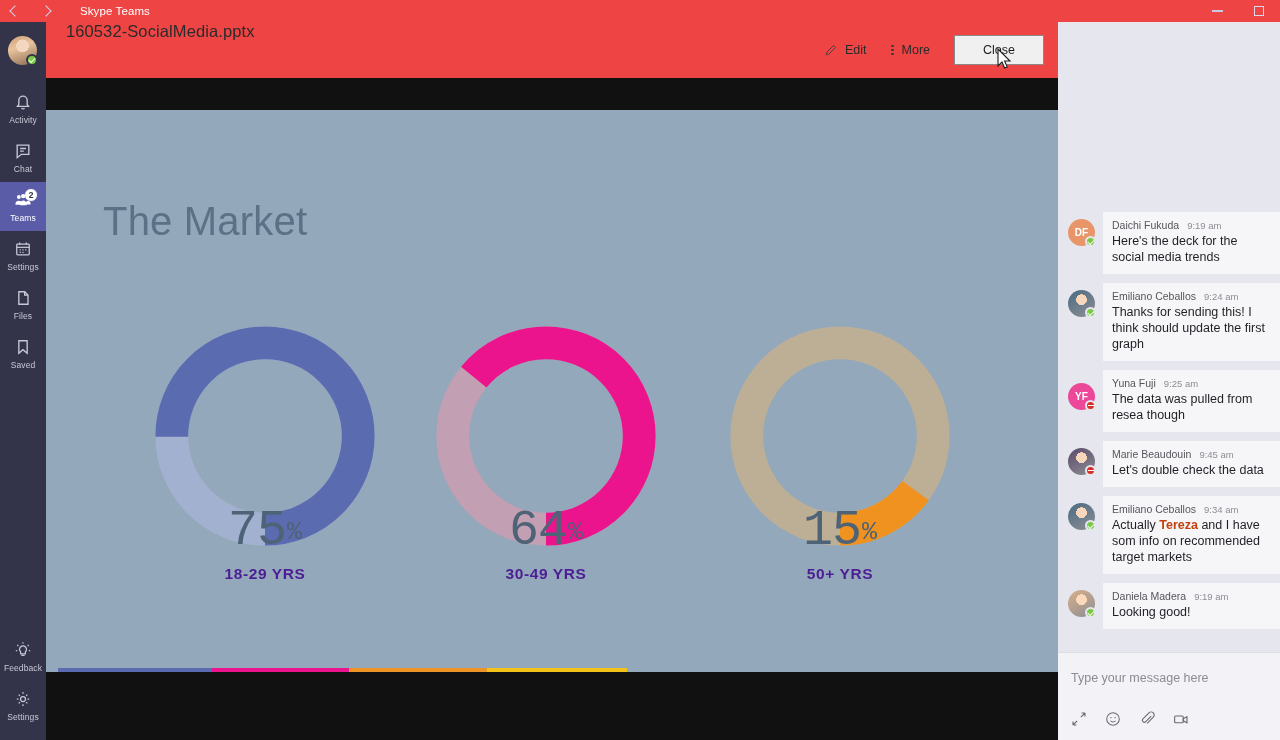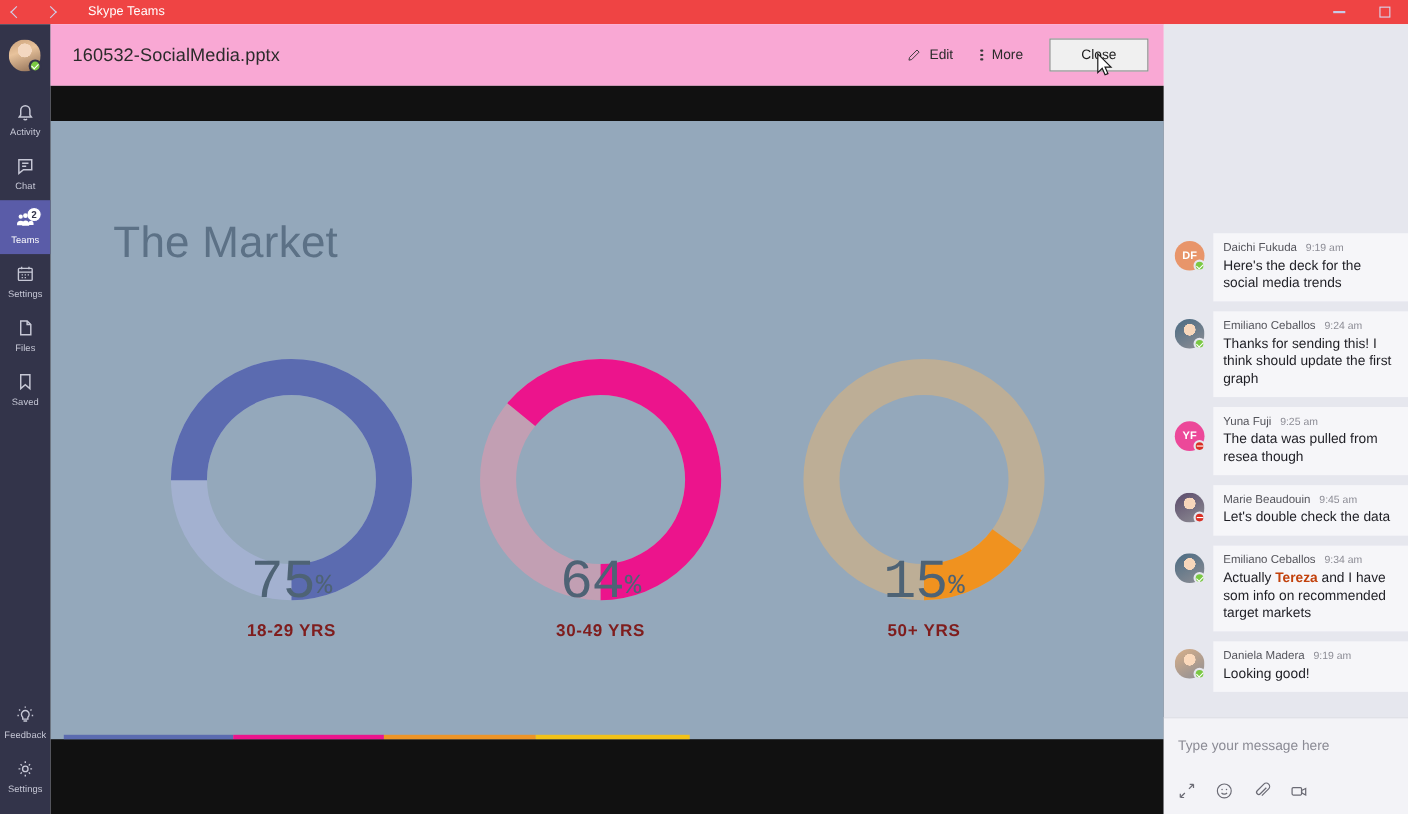--- a/index.html
+++ b/index.html
@@ -97,21 +97,21 @@
     min-width: 14px; height: 14px; border-radius: 7px;
     background: #ffffff; color: #33344a;
     font-size: 9px; font-weight: bold;
     display: flex; align-items: center; justify-content: center;
     padding: 0 3px; border: 1.5px solid #5a5ca8;
   }
 
   
   .dochead {
     position: absolute; left: 46px; top: 22px; width: 1012px; height: 56px;
-    background: #f9a8d4; display: flex; align-items: center;
+    background: #ef4444; display: flex; 
   }
   .doc-title {
     margin-left: 20px; font-size: 16.5px; color: #2b2b2b; letter-spacing: .1px;
   }
   .doc-actions {
     margin-left: auto; display: flex; align-items: center; gap: 0px;
     padding-right: 14px;
   }
   .act {
     display: flex; align-items: center; gap: 7px;
@@ -153,21 +153,21 @@
   }
   .pct-num {
     font-size: 50px; font-weight: 300; color: #4e6375; letter-spacing: -1px;
   }
   .pct-sym {
     font-size: 25px; font-weight: 300; color: #4e6375; margin-left: 1px;
     align-self: flex-end; margin-bottom: 12px;
   }
   .donut-label {
     position: absolute; top: 252px; width: 246px; text-align: center;
-    font-size: 15.5px; font-weight: bold; color: #7f1d1d; letter-spacing: .6px;
+    font-size: 15.5px; font-weight: bold; color: #4c1d95; letter-spacing: .6px;
   }
 
   .colorbar { position: absolute; left: 12px; top: 558px; height: 11px; display: flex; }
   .colorbar span { display: block; height: 11px; }
 
   
   .chat {
     position: absolute; left: 1058px; top: 22px; width: 222px; height: 718px;
     background: #e6e7ee;
   }

